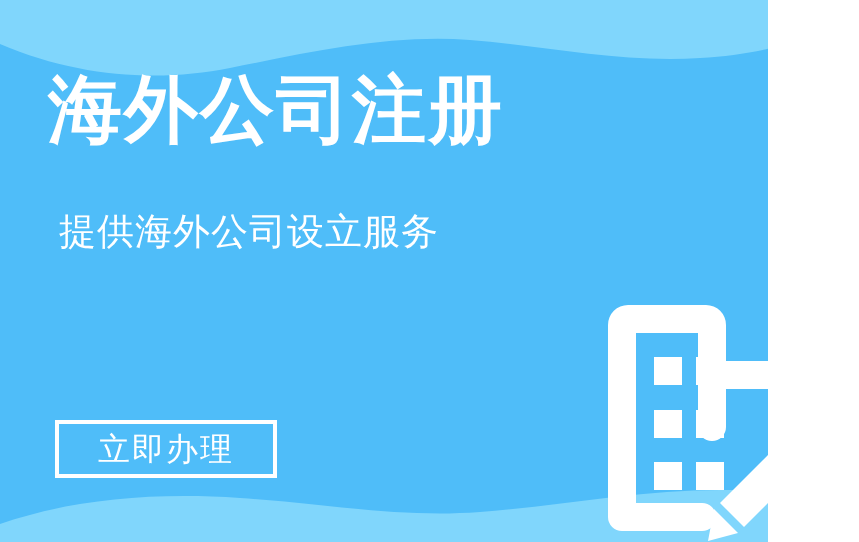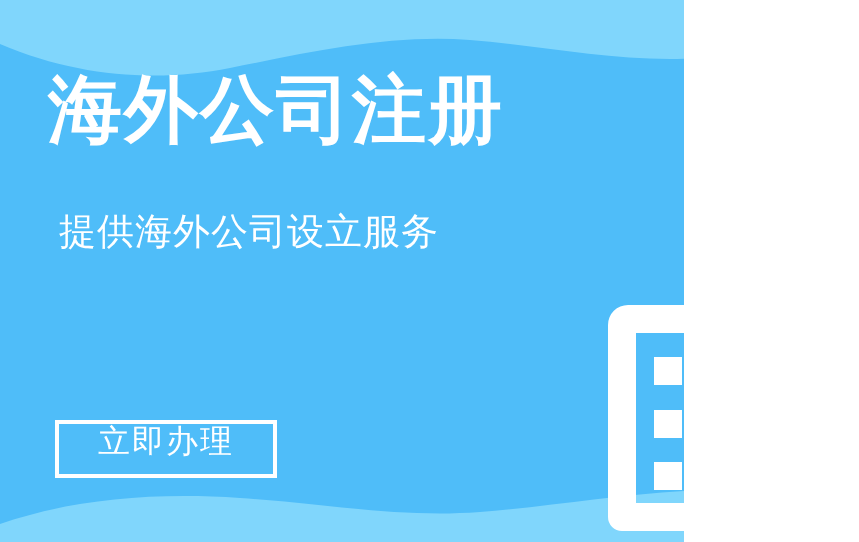--- a/index.html
+++ b/index.html
@@ -2,25 +2,26 @@
 <html><head>
 <meta charset="utf-8">
 <style>
   html, body {
     margin: 0;
     padding: 0;
     background: #ffffff;
   }
   .banner {
     position: relative;
-    width: 684px;
+    width: 743px;
     height: 542px;
     overflow: hidden;
     background: #4fbdf9;
     font-family: "Liberation Sans", "DejaVu Sans", sans-serif;
+    padding-left: 25px;
   }
   .wave-layer {
     position: absolute;
     left: 0;
     top: 0;
     width: 859px;
     height: 542px;
     pointer-events: none;
   }
   .content {
@@ -56,21 +57,21 @@
   .cta-button {
     position: absolute;
     left: 55px;
     top: 420px;
     width: 222px;
     height: 58px;
     box-sizing: border-box;
     border: 4px solid #ffffff;
     background: transparent;
     display: flex;
-    align-items: flex-start;
+    align-items: center;
     justify-content: center;
     cursor: pointer;
   }
   .cta-label {
     font-size: 32px;
     line-height: 34px;
     color: #ffffff;
     letter-spacing: 2px;
     white-space: nowrap;
   }

